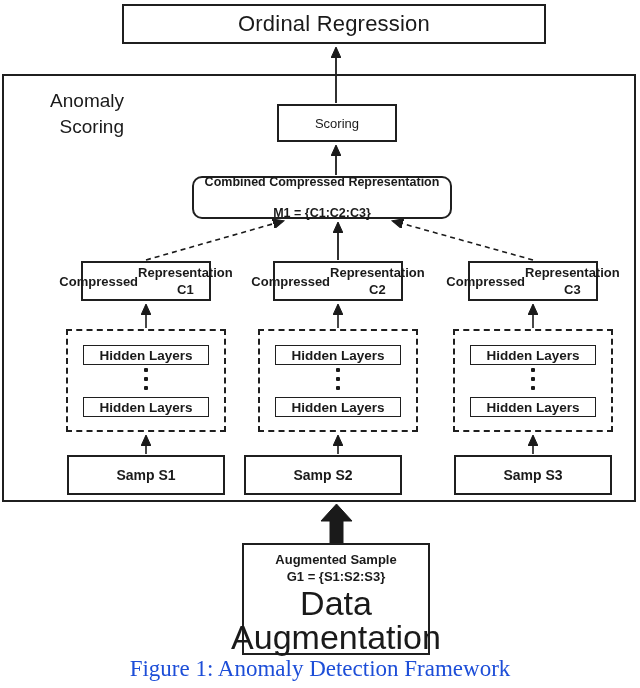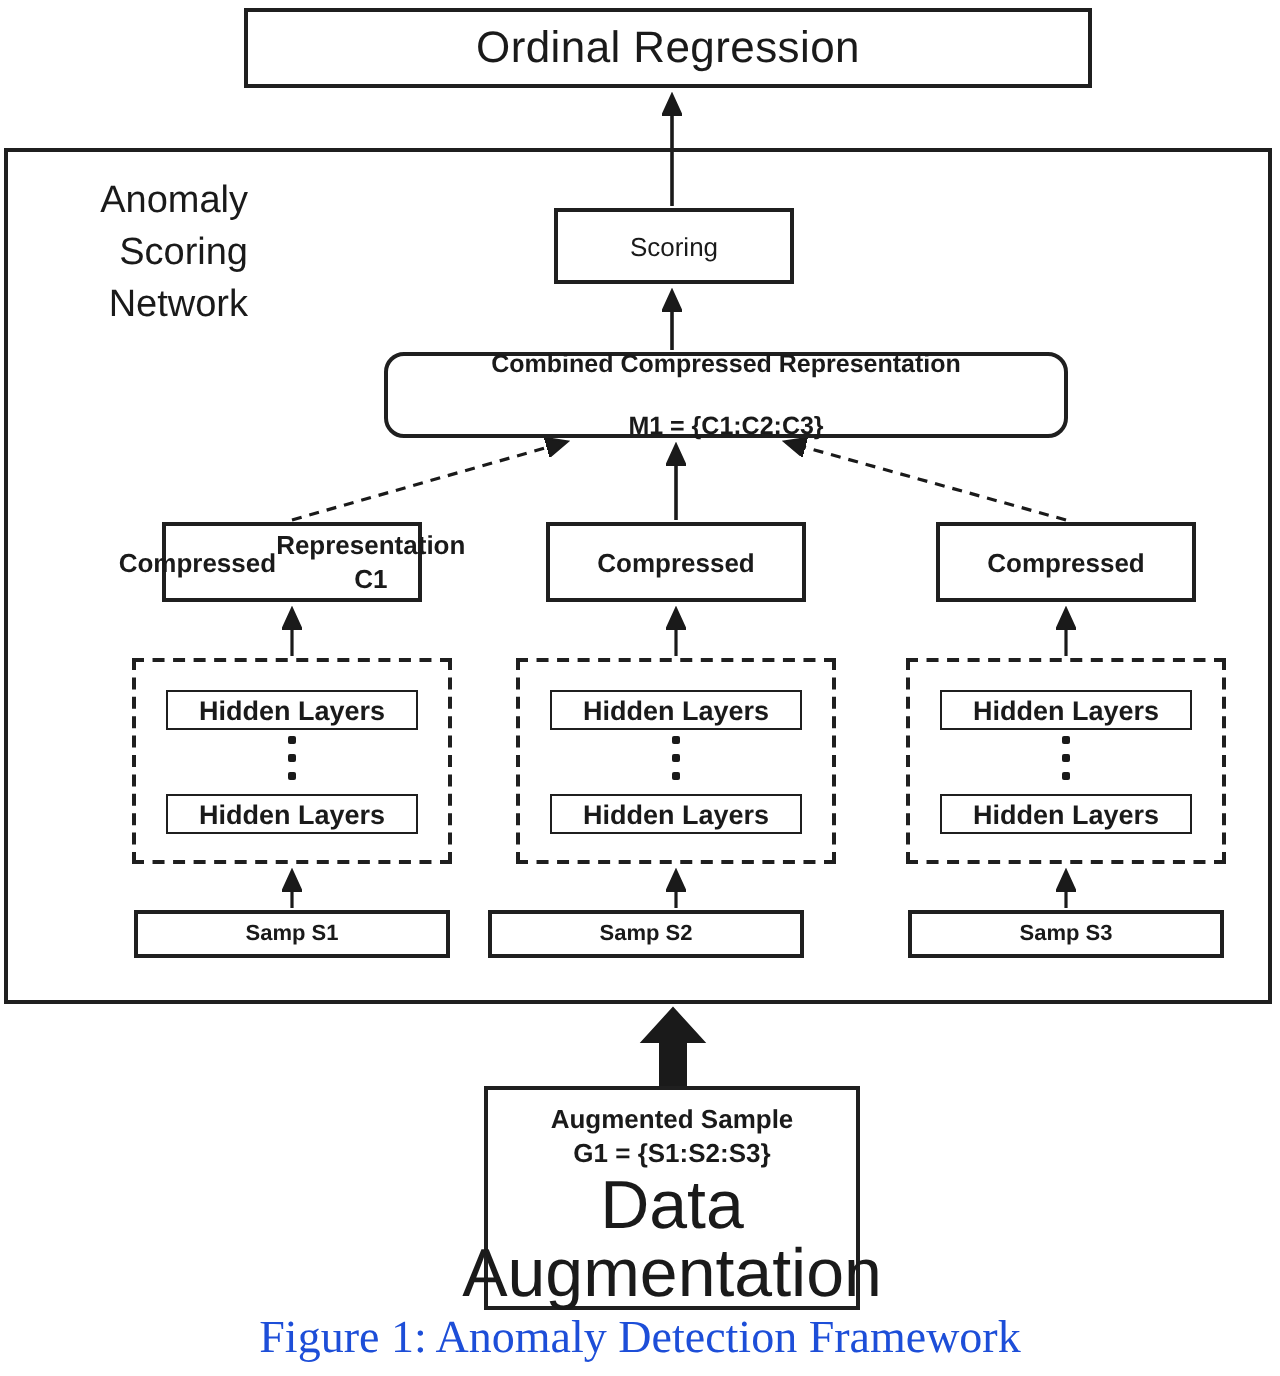--- a/index.html
+++ b/index.html
@@ -42,21 +42,21 @@
     left: 12px; top: 88px; width: 112px;
     font-size: 19px;
     line-height: 26px;
     text-align: right;
   }
   .scoring-box {
     left: 277px; top: 104px; width: 120px; height: 38px;
     font-size: 13px;
   }
   .combined-box {
-    left: 192px; top: 176px; width: 342px; height: 43px;
+    left: 192px; top: 176px; width: 260px; height: 43px;
     border-radius: 10px;
     font-weight: bold;
     font-size: 12.5px;
     line-height: 17px;
     flex-direction: column;
     gap: 14px;
   }
   .c-box {
     top: 261px; width: 130px; height: 40px;
     font-weight: 600;
@@ -96,23 +96,23 @@
   .dots-l1 { left: 143px; }
   .dots-l2 { left: 335px; }
   .dots-l3 { left: 530px; }
   .dot {
     width: 4px; height: 4px;
     background: #1a1a1a;
     border-radius: 1px;
     margin: 0 auto 5px auto;
   }
   .samp-box {
-    top: 455px; width: 158px; height: 24px;
+    top: 455px; width: 158px; height: 40px;
     font-weight: 600;
-    font-size: 11px;
+    font-size: 14px;
     text-align: center;
   }
   .s1 { left: 67px; }
   .s2 { left: 244px; }
   .s3 { left: 454px; }
   .aug-box {
     left: 242px; top: 543px; width: 188px; height: 112px;
     flex-direction: column;
     justify-content: flex-start;
     padding-top: 6px;
@@ -177,41 +177,42 @@
   </svg>
 
   <div class="box ordinal-box">
     <span>Ordinal Regression</span>
   </div>
 
   <div class="box outer-box"></div>
   <div class="network-label">
     <div>Anomaly</div>
     <div>Scoring</div>
-    <div>Network</div>
   </div>
 
   <div class="box scoring-box">
     <span>Scoring</span>
   </div>
 
   <div class="box combined-box">
     <div>Combined Compressed Representation</div>
     <div>M1 = {C1:C2:C3}</div>
   </div>
 
   <div class="box c-box c1">
     <div>Compressed</div>
     <div>Representation C1</div>
   </div>
   <div class="box c-box c2">
     <div>Compressed</div>
+    <div>Representation C2</div>
   </div>
   <div class="box c-box c3">
     <div>Compressed</div>
+    <div>Representation C3</div>
   </div>
 
   <div class="dashed-box d1"></div>
   <div class="dashed-box d2"></div>
   <div class="dashed-box d3"></div>
 
   <div class="box hl-box hl-top hl-l1">
     <span>Hidden Layers</span>
   </div>
   <div class="box hl-box hl-bottom hl-l1">

